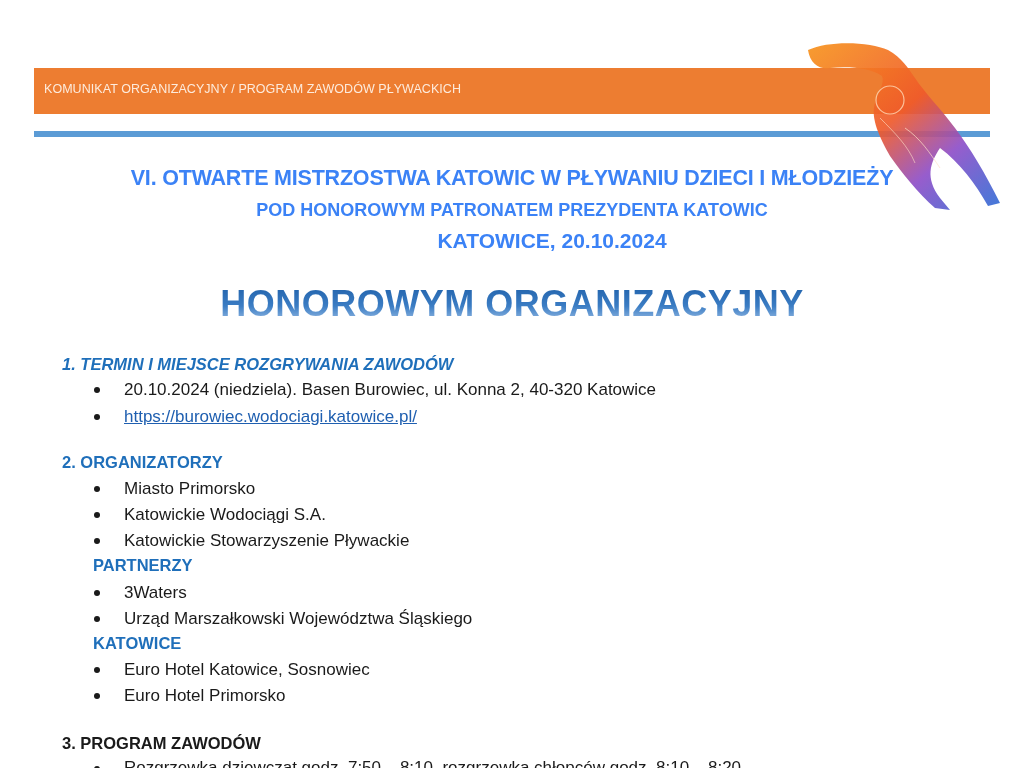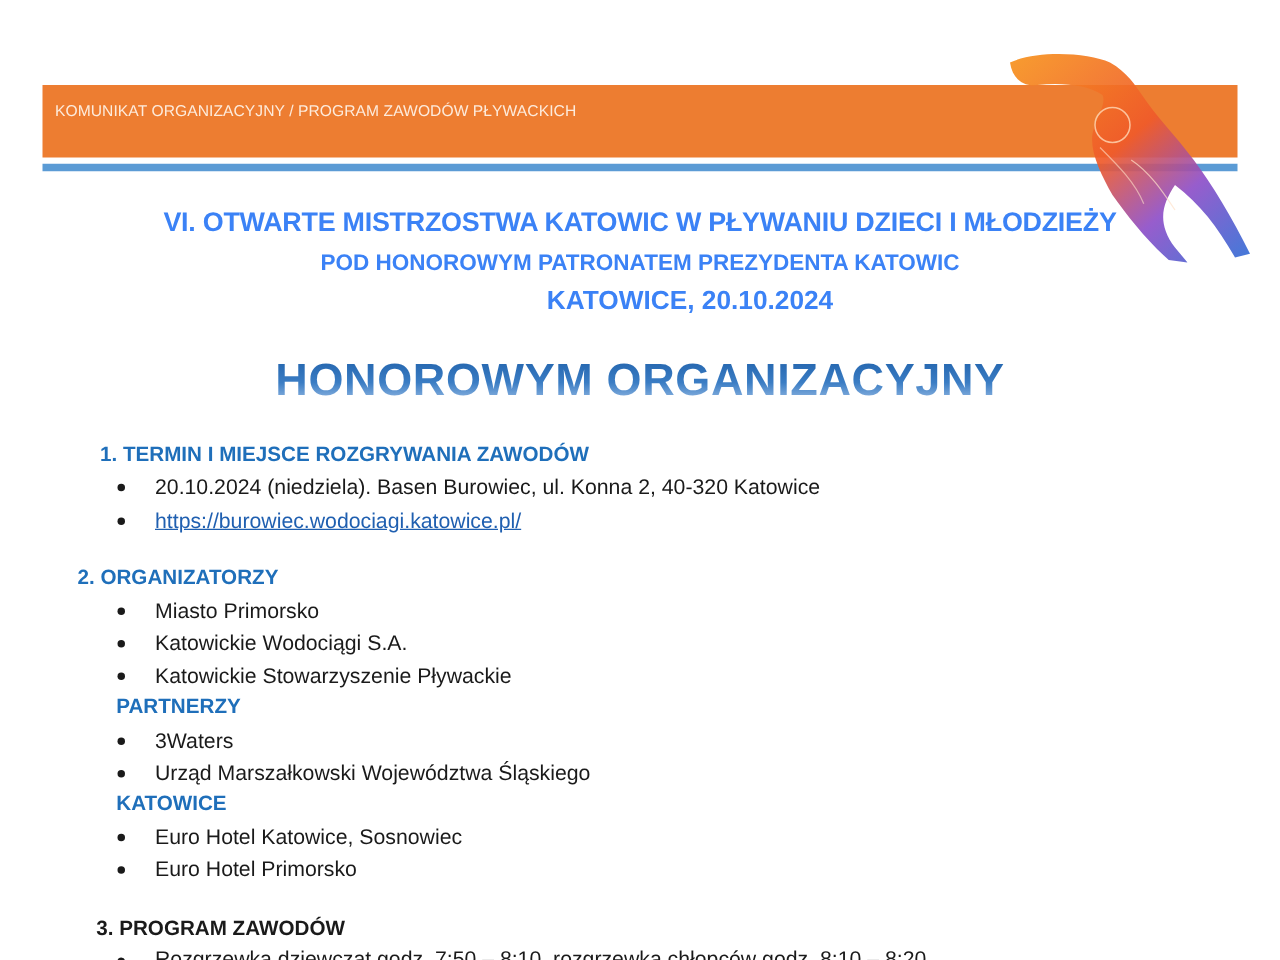--- a/index.html
+++ b/index.html
@@ -3,21 +3,21 @@
 <meta charset="utf-8">
 <style>
   html, body { margin: 0; padding: 0; }
   body {
     width: 1024px; height: 768px; overflow: hidden;
     background: #ffffff; position: relative;
     font-family: "Liberation Sans", "DejaVu Sans", sans-serif;
     color: #1a1a1a;
   }
   .banner {
-    position: absolute; left: 34px; top: 68px; width: 956px; height: 58px;
+    position: absolute; left: 34px; top: 68px; width: 956px; height: 46px;
     background: #ed7d31;
     text-decoration: underline;
   }
   .banner-strip {
     position: absolute; left: 34px; top: 131px; width: 956px; height: 6px;
     background: #5b9bd5;
   }
   .banner-line {
     position: absolute; left: 10px; color: #fdebdc; font-size: 12.5px; letter-spacing: 0.05px;
     white-space: nowrap;
@@ -71,21 +71,21 @@
   <circle cx="100" cy="62" r="14" fill="none" stroke="#ffd9b8" stroke-width="1.2" opacity="0.8"></circle>
   <path d="M115 90 C130 100, 140 115, 150 130" stroke="#ffe1c9" stroke-width="1" fill="none" opacity="0.7"></path>
   <path d="M90 80 C105 95, 118 108, 125 125" stroke="#ffe1c9" stroke-width="1" fill="none" opacity="0.6"></path>
 </svg>
 
 <div class="title-block t1">VI. OTWARTE MISTRZOSTWA KATOWIC W PŁYWANIU DZIECI I MŁODZIEŻY</div>
 <div class="title-block t2">POD HONOROWYM PATRONATEM PREZYDENTA KATOWIC</div>
 <div class="title-block t3">KATOWICE, 20.10.2024</div>
 <div class="big-title">HONOROWYM ORGANIZACYJNY</div>
 
-<div class="section-heading blue" style="left:80px; top:355px;">1. TERMIN I MIEJSCE ROZGRYWANIA ZAWODÓW</div>
+<div class="section-heading blue" style="left:62px; top:355px;font-style:italic;">1. TERMIN I MIEJSCE ROZGRYWANIA ZAWODÓW</div>
 <div class="bullet" style="top:387px;"></div>
 <div class="item-text" style="top:380px;">20.10.2024 (niedziela). Basen Burowiec, ul. Konna 2, 40-320 Katowice</div>
 <div class="bullet" style="top:414px;"></div>
 <div class="item-text" style="top:407px;">
   <a class="link" href="#">https://burowiec.wodociagi.katowice.pl/</a>
 </div>
 
 <div class="section-heading blue" style="left:62px; top:453px;">2. ORGANIZATORZY</div>
 <div class="bullet" style="top:486px;"></div>
 <div class="item-text" style="top:479px;">Miasto Primorsko</div>
@@ -99,15 +99,15 @@
 <div class="item-text" style="top:583px;">3Waters</div>
 <div class="bullet" style="top:616px;"></div>
 <div class="item-text" style="top:609px;">Urząd Marszałkowski Województwa Śląskiego</div>
 
 <div class="sub-heading" style="top:634px;">KATOWICE</div>
 <div class="bullet" style="top:667px;"></div>
 <div class="item-text" style="top:660px;">Euro Hotel Katowice, Sosnowiec</div>
 <div class="bullet" style="top:693px;"></div>
 <div class="item-text" style="top:686px;">Euro Hotel Primorsko</div>
 
-<div class="section-heading black" style="left:77px; top:734px;">3. PROGRAM ZAWODÓW</div>
+<div class="section-heading black" style="left:62px; top:734px;">3. PROGRAM ZAWODÓW</div>
 <div class="bullet" style="top:766px;"></div>
 <div class="item-text" style="top:758px;">Rozgrzewka dziewcząt godz. 7:50 – 8:10, rozgrzewka chłopców godz. 8:10 – 8:20</div>
 
 </body></html>

